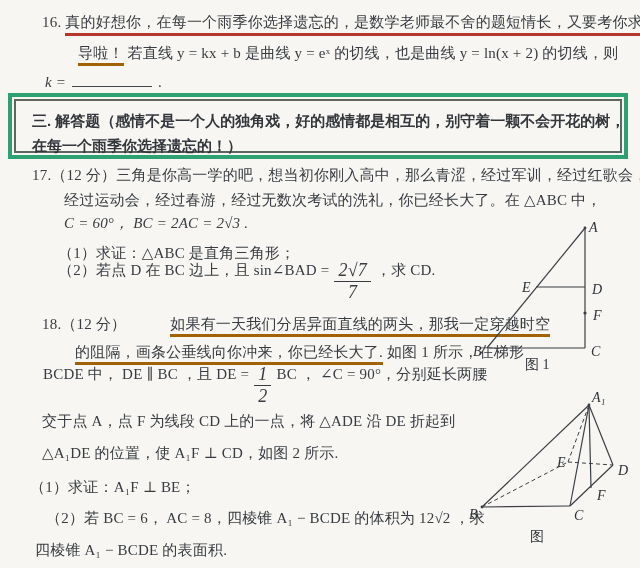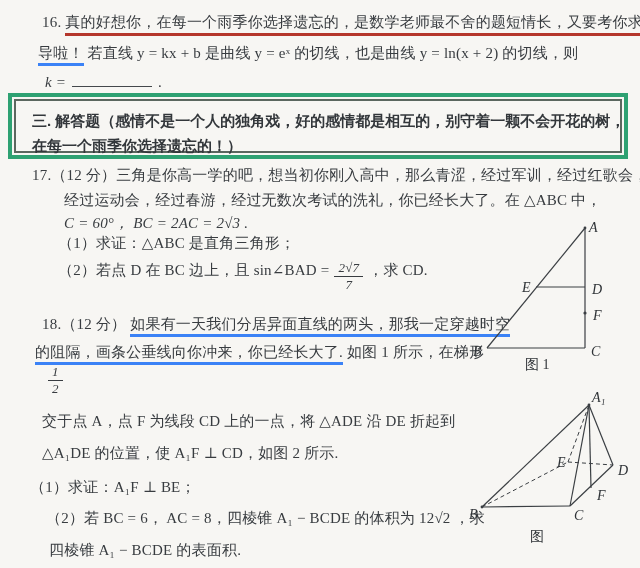--- a/index.html
+++ b/index.html
@@ -11,21 +11,21 @@
   }
   .line{
     position:absolute;
     font-size:15px;
     letter-spacing:0.2px;
     white-space:nowrap;
     line-height:18px;
   }
   .math{font-style:italic;}
   .ured{border-bottom:3px solid #b5372c;padding-bottom:3px;}
-  .ured2{border-bottom:3px solid #3b82f6;padding-bottom:2px;}
+  .ured2{border-bottom:3px solid #a16207;padding-bottom:2px;margin-left:40px;}
   .blank{
     display:inline-block;width:80px;height:14px;
     border-bottom:1.4px solid #44484c;vertical-align:baseline;
     margin:0 2px;
   }
   .greenbox{
     position:absolute;left:14px;top:99px;width:608px;height:54px;
     box-sizing:border-box;
     border:2px solid #5b675f;
     outline:4px solid #2ea172;
@@ -33,21 +33,21 @@
     padding:7px 16px 0 16px;
     font-family:"Liberation Sans","DejaVu Sans",sans-serif;
     font-weight:bold;
     font-size:15px;line-height:25px;
     color:#33373b;
     white-space:nowrap;
   }
   .fline{display:flex;align-items:flex-start;}
   .frac{
     display:inline-flex;flex-direction:column;align-items:center;
-    font-style:italic;line-height:1.05;font-size:13px;
+    font-style:italic;line-height:1.05;font-size:18px;
     margin:0 5px;vertical-align:middle;
   }
   .frac .num{border-bottom:1.4px solid #383c40;padding:0 4px 1px 4px;}
   .frac .den{padding-top:1px;}
   .fig{position:absolute;}
   .fig svg{display:block;}
   .fig text{
     font-family:"Liberation Serif","DejaVu Serif",serif;
     font-size:14px;font-style:italic;fill:#2f3337;
   }
@@ -73,21 +73,21 @@
 </div>
 
 <div class="greenbox">
   <div>三. 解答题（感情不是一个人的独角戏，好的感情都是相互的，别守着一颗不会开花的树，</div>
   <div>在每一个雨季你选择遗忘的！）</div>
 </div>
 
 <div class="line" style="left:32px;top:166px">17.（12 分）三角是你高一学的吧，想当初你刚入高中，那么青涩，经过军训，经过红歌会，</div>
 <div class="line" style="left:64px;top:191px">经过运动会，经过春游，经过无数次考试的洗礼，你已经长大了。在 △ABC 中，</div>
 <div class="line math" style="left:64px;top:214px">C = 60°，  BC = 2AC = 2√3 .</div>
-<div class="line" style="left:58px;top:234px">（1）求证：△ABC 是直角三角形；</div>
+<div class="line" style="left:58px;top:244px">（1）求证：△ABC 是直角三角形；</div>
 
 <div class="line fline" style="left:58px;top:261px;height:46px">
   <span>（2）若点 D 在 BC 边上，且 sin∠BAD =</span>
   <span class="frac">
     <span class="num">2√7</span>
     <span class="den">7</span>
   </span>
   <span>，求 CD.</span>
 </div>
 
@@ -95,31 +95,33 @@
   <span>18.（12 分）</span>
   <span class="ured2">如果有一天我们分居异面直线的两头，那我一定穿越时空</span>
 </div>
 
 <div class="line" style="left:35px;top:343px">
   <span class="ured2">的阻隔，画条公垂线向你冲来，你已经长大了.</span>
   <span>如图 1 所示，在梯形</span>
 </div>
 
 <div class="line fline" style="left:43px;top:365px;height:42px">
+  <span>BCDE 中， DE ∥ BC ，且 DE =</span>
   <span class="frac">
     <span class="num">1</span>
     <span class="den">2</span>
   </span>
+  <span>BC ， ∠C = 90°，分别延长两腰</span>
 </div>
 
 <div class="line" style="left:42px;top:412px">交于点 A，点 F 为线段 CD 上的一点，将 △ADE 沿 DE 折起到</div>
 <div class="line" style="left:42px;top:444px">△A₁DE 的位置，使 A₁F ⊥ CD，如图 2 所示.</div>
 <div class="line" style="left:30px;top:478px">（1）求证：A₁F ⊥ BE；</div>
 <div class="line" style="left:46px;top:509px">（2）若 BC = 6， AC = 8，四棱锥 A₁ − BCDE 的体积为 12√2 ，求</div>
-<div class="line" style="left:49px;top:541px">四棱锥 A₁ − BCDE 的表面积.</div>
+<div class="line" style="left:35px;top:541px">四棱锥 A₁ − BCDE 的表面积.</div>
 
 <div class="fig" style="left:465px;top:212px;width:175px;height:162px">
   <svg width="175" height="162" viewBox="0 0 175 162">
     <g stroke="#3b3f43" stroke-width="1.2" fill="none">
       <line x1="22" y1="136" x2="120" y2="16"></line>
       <line x1="120" y1="16" x2="120" y2="136"></line>
       <line x1="22" y1="136" x2="120" y2="136"></line>
       <line x1="71" y1="75" x2="120" y2="75"></line>
     </g>
     <circle cx="120" cy="16" r="1.4" fill="#3b3f43"></circle>

